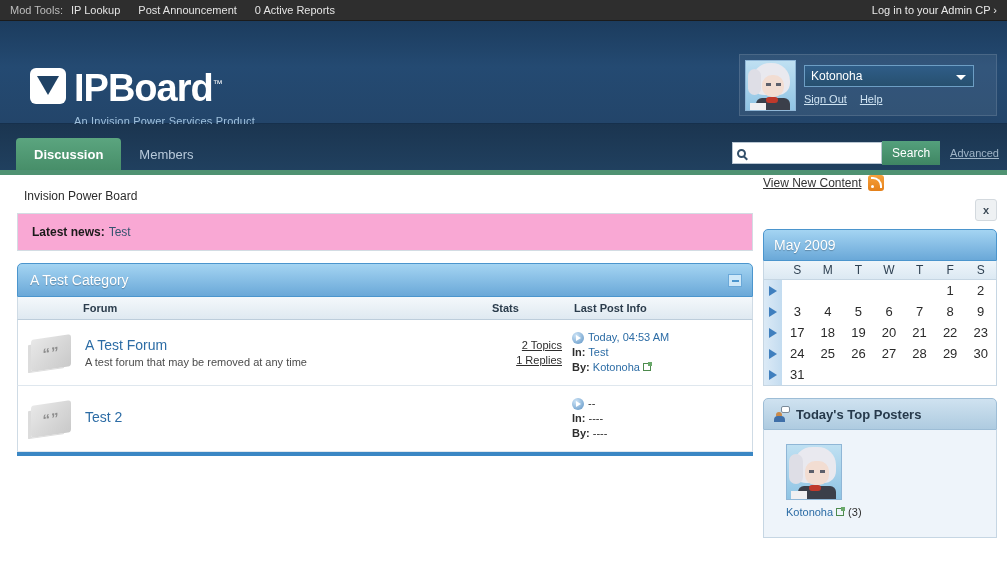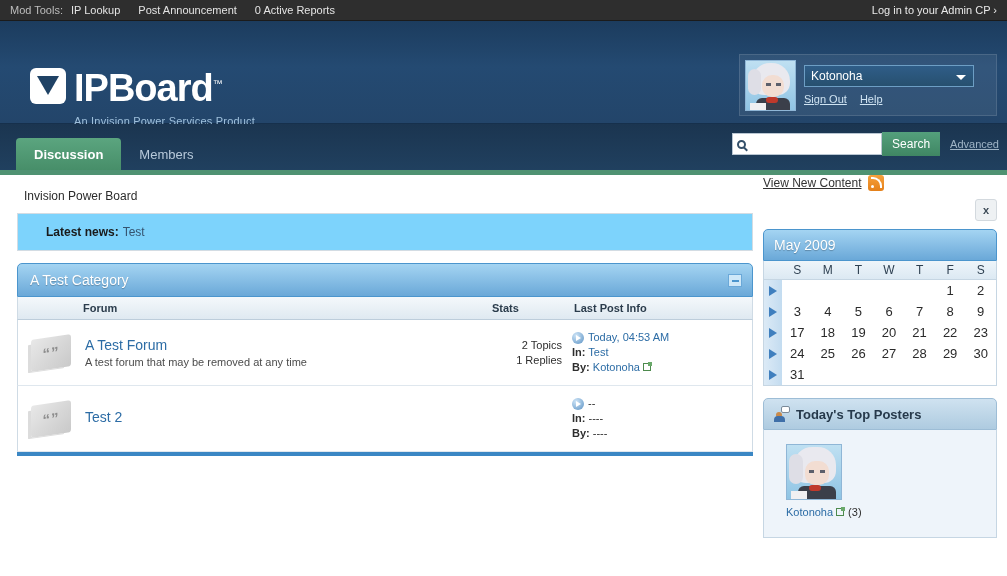--- a/index.html
+++ b/index.html
@@ -143,21 +143,21 @@
     font-size: 13px;
   }
   .tab.active {
     background: linear-gradient(to bottom,#5ba57f,#478e69);
     color: #ffffff;
     font-weight: bold;
     border-radius: 4px 4px 0 0;
     margin-left: 16px;
   }
   #searchwrap {
-    position: absolute; right: 8px; top: 8px;
+    position: absolute; right: 8px; top: 17px;
     display: flex; align-items: center;
   }
   #search-field {
     width: 150px; height: 22px;
     background: #ffffff;
     border: 1px solid #b9c6d2;
     display: flex; align-items: center;
     padding-left: 4px;
   }
   .mag {
@@ -220,24 +220,24 @@
   }
   .rss::after {
     content:""; position:absolute; left:3px; bottom:3px;
     width:9px; height:9px;
     border-right: 2px solid #fff; border-top: 2px solid #fff;
     border-radius: 0 9px 0 0;
   }
 
   #newsbox {
     border: 1px solid #d3dce3;
-    background: #7dd3fc;
+    background: #f9a8d4;
     height: 38px;
     display: flex; align-items: center;
-    padding: 0 28px;
+    padding: 0 14px;
     font-size: 12px;
     margin-bottom: 12px;
   }
   #newsbox b { color: #1a1a1a; }
   #newsbox span { color: #35536f; margin-left: 4px; }
 
   
   #catblock { border-bottom: 4px solid #3a87c4; }
   #cathead {
     height: 34px;
@@ -296,20 +296,21 @@
     display: flex; align-items: center; justify-content: center;
   }
   .fcard .q { color:#8d8d8d; font-size: 15px; font-weight: bold; line-height: 10px; letter-spacing:1px; }
   .fmain { flex: 1; padding-left: 2px; }
   .ftitle { color: #2c6ca5; font-size: 14px; }
   .fdesc { color: #4c4c4c; font-size: 11px; margin-top: 3px; }
   .fstats {
     width: 95px; text-align: right;
     font-size: 11px; color: #2e2e2e; line-height: 15px;
     flex: none;
+    text-decoration: underline;
   }
   .flast {
     width: 190px; padding-left: 10px;
     font-size: 11px; color: #2e2e2e; line-height: 15px;
     flex: none;
   }
   .flast .line1 { display:flex; align-items:center; }
   .bullet {
     width: 12px; height: 12px;
     background: radial-gradient(circle at 35% 30%, #cfe5f7, #5b92c4);

